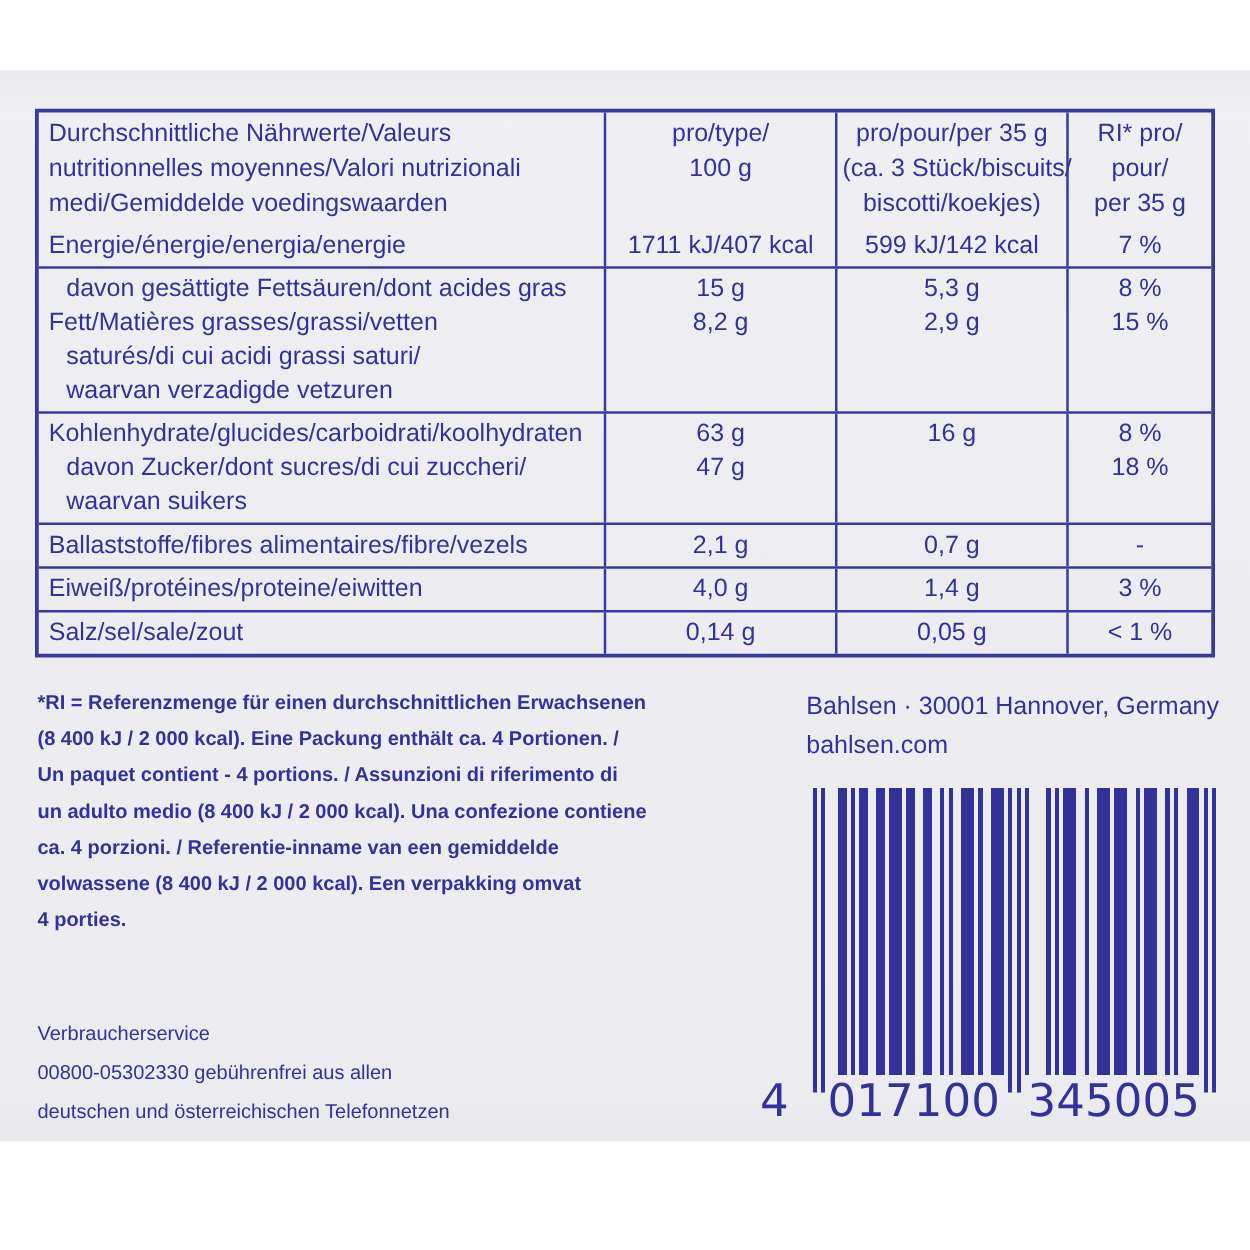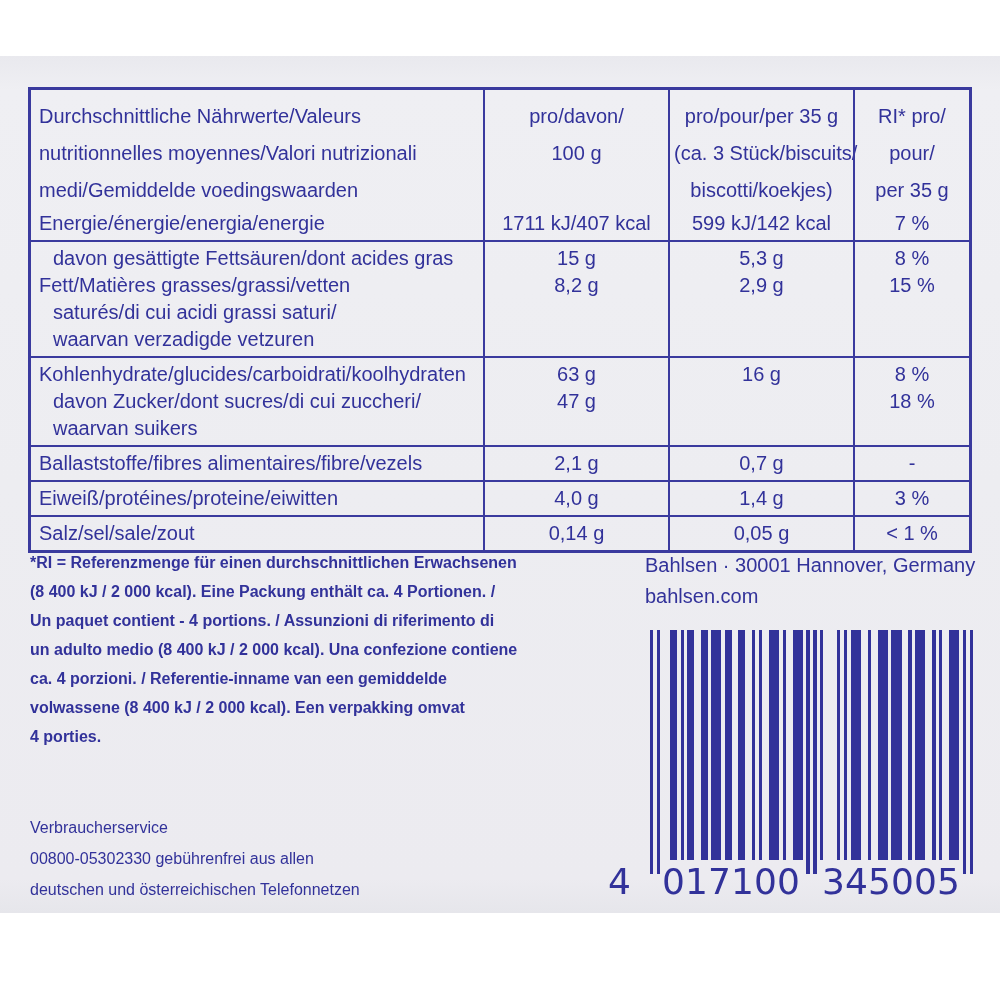--- a/index.html
+++ b/index.html
@@ -32,21 +32,21 @@
   }
   .t-row:first-child{border-top:none;}
   .cell{padding:3px 4px;box-sizing:border-box;}
   .label-cell{padding-left:8px;text-align:left;}
   .val-cell{text-align:center;border-left:2px solid var(--line);}
   .t-line{
     line-height:27px;font-size:20px;color:var(--ink);
     white-space:nowrap;
   }
   .t-line.indent{padding-left:14px;}
-  .hdr .t-line{line-height:28px;margin-top:9px;}
+  .hdr .t-line{line-height:28px;}
   
   .footnote{position:absolute;left:30px;top:492px;}
   .footnote .t-line{font-size:16px;line-height:29px;font-weight:bold;}
   .address{position:absolute;left:645px;top:494px;}
   .address .addr-line{font-size:20px;line-height:31px;white-space:nowrap;}
   .service{position:absolute;left:30px;top:756px;}
   .service .t-line{font-size:16px;line-height:31px;}
   
   .barcode-wrap{position:absolute;left:650px;top:574px;width:323px;height:250px;}
   .barcode-wrap svg{position:absolute;left:0;top:0;}
@@ -65,21 +65,21 @@
 <div class="package">
 
   <div class="ntable">
     <div class="t-row hdr">
       <div class="cell label-cell">
           <div class="t-line">Durchschnittliche Nährwerte/Valeurs</div>
           <div class="t-line">nutritionnelles moyennes/Valori nutrizionali</div>
           <div class="t-line">medi/Gemiddelde voedingswaarden</div>
         </div>
       <div class="cell val-cell">
-          <div class="t-line">pro/davon/</div>
+          <div class="t-line">pro/type/</div>
           <div class="t-line">100 g</div>
         </div>
       <div class="cell val-cell">
           <div class="t-line">pro/pour/per 35 g</div>
           <div class="t-line">(ca. 3 Stück/biscuits/</div>
           <div class="t-line">biscotti/koekjes)</div>
         </div>
       <div class="cell val-cell">
           <div class="t-line">RI* pro/</div>
           <div class="t-line">pour/</div>

